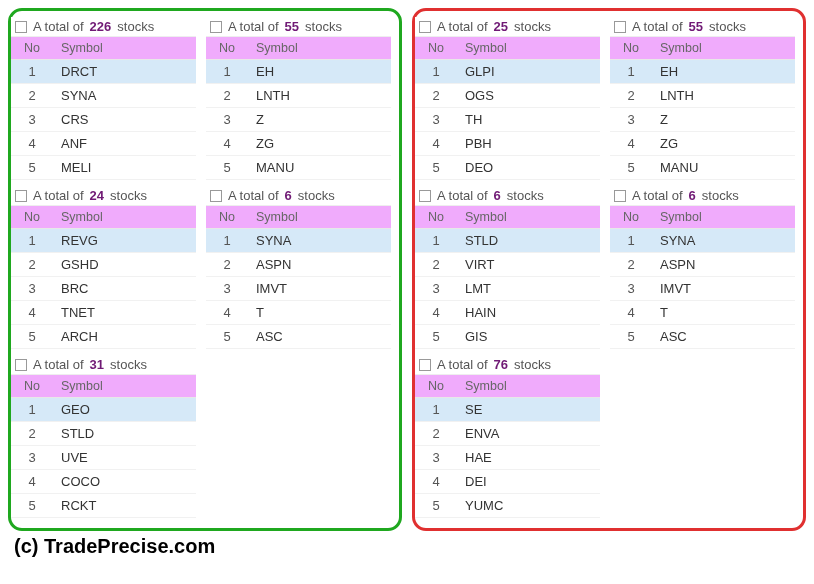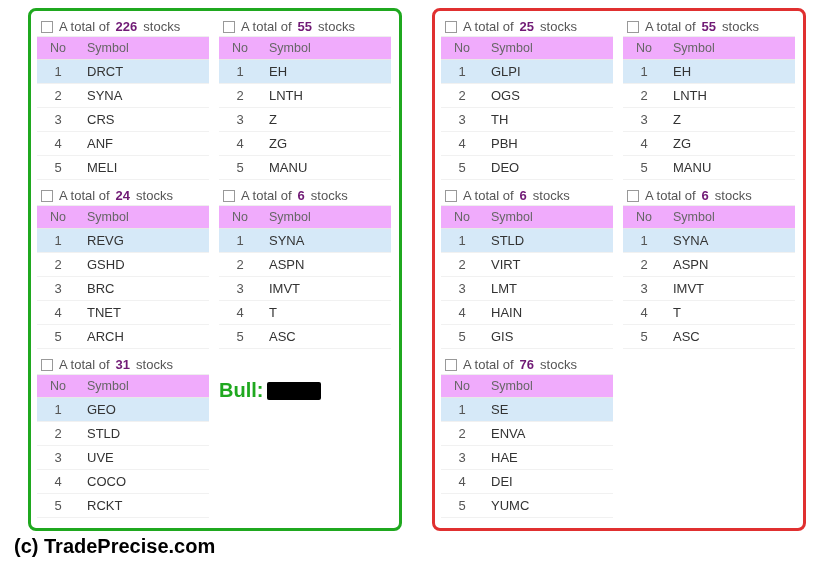--- a/index.html
+++ b/index.html
@@ -12,24 +12,23 @@
     background: #fff;
     width: 814px;
   }
   .wrap {
     display: flex;
     gap: 10px;
   }
   .panel {
     flex: 1;
     border: 3px solid;
-    border-radius: 8px;
-    padding: 6px 8px 10px 6px;
+    border-radius: 14px;
+    padding: 6px 8px 10px 0;
     position: relative;
-    margin-left: 20px;
   }
   .panel.bull { border-color: #1fa81f; }
   .panel.bear { border-color: #e03030; }
   .cols {
     display: flex;
     gap: 10px;
   }
   .col { flex: 1; display: flex; flex-direction: column; gap: 6px; }
   .block { background: #fff; }
   .totalrow {
@@ -320,24 +319,20 @@
                   <td class="c-no">4</td>
                   <td>T</td>
                 </tr>
                 <tr>
                   <td class="c-no">5</td>
                   <td>ASC</td>
                 </tr>
               </tbody>
             </table>
           </div>
-          <div class="biglabel bull-l">
-            <span>Bull:</span>
-            <span class="redact w1"></span>
-          </div>
         </div>
     </div>
   </div>
   <div class="panel bear">
     <div class="cols">
       <div class="col" id="bear-c1">
           <div class="block">
             <div class="totalrow">
               <span class="box"></span>
               <span>A total of </span>

